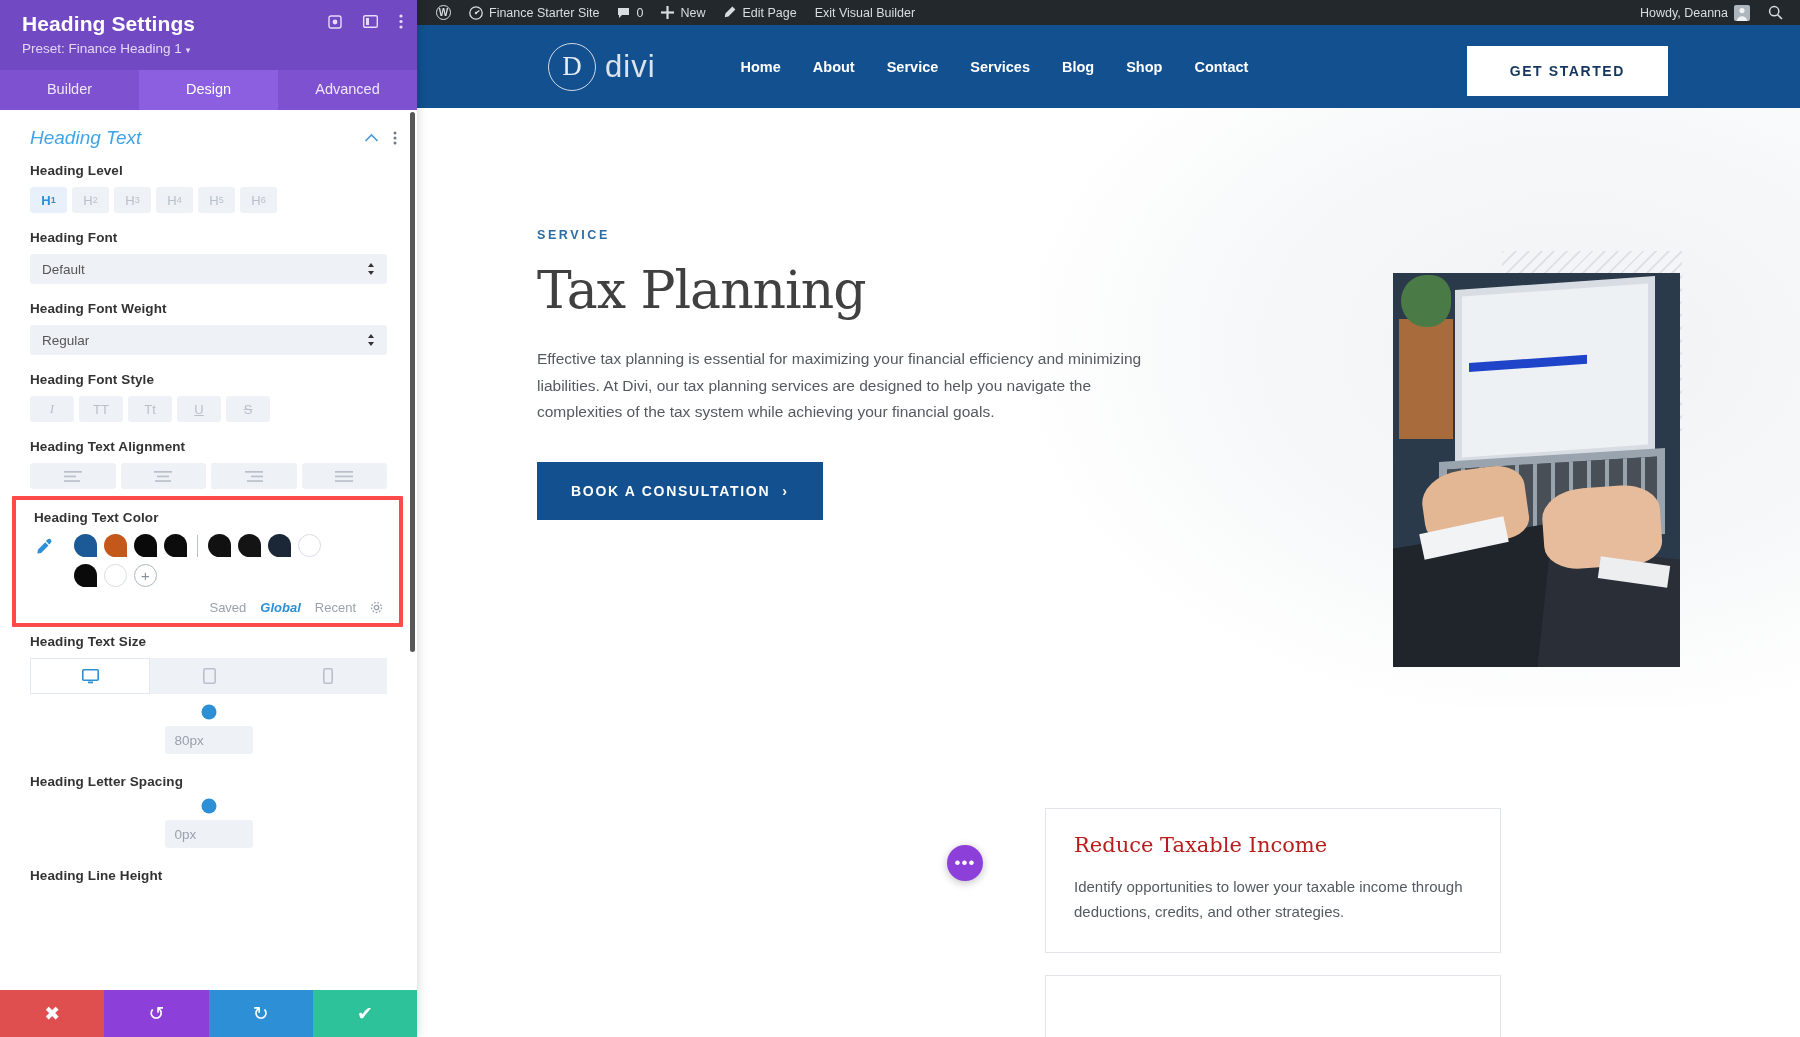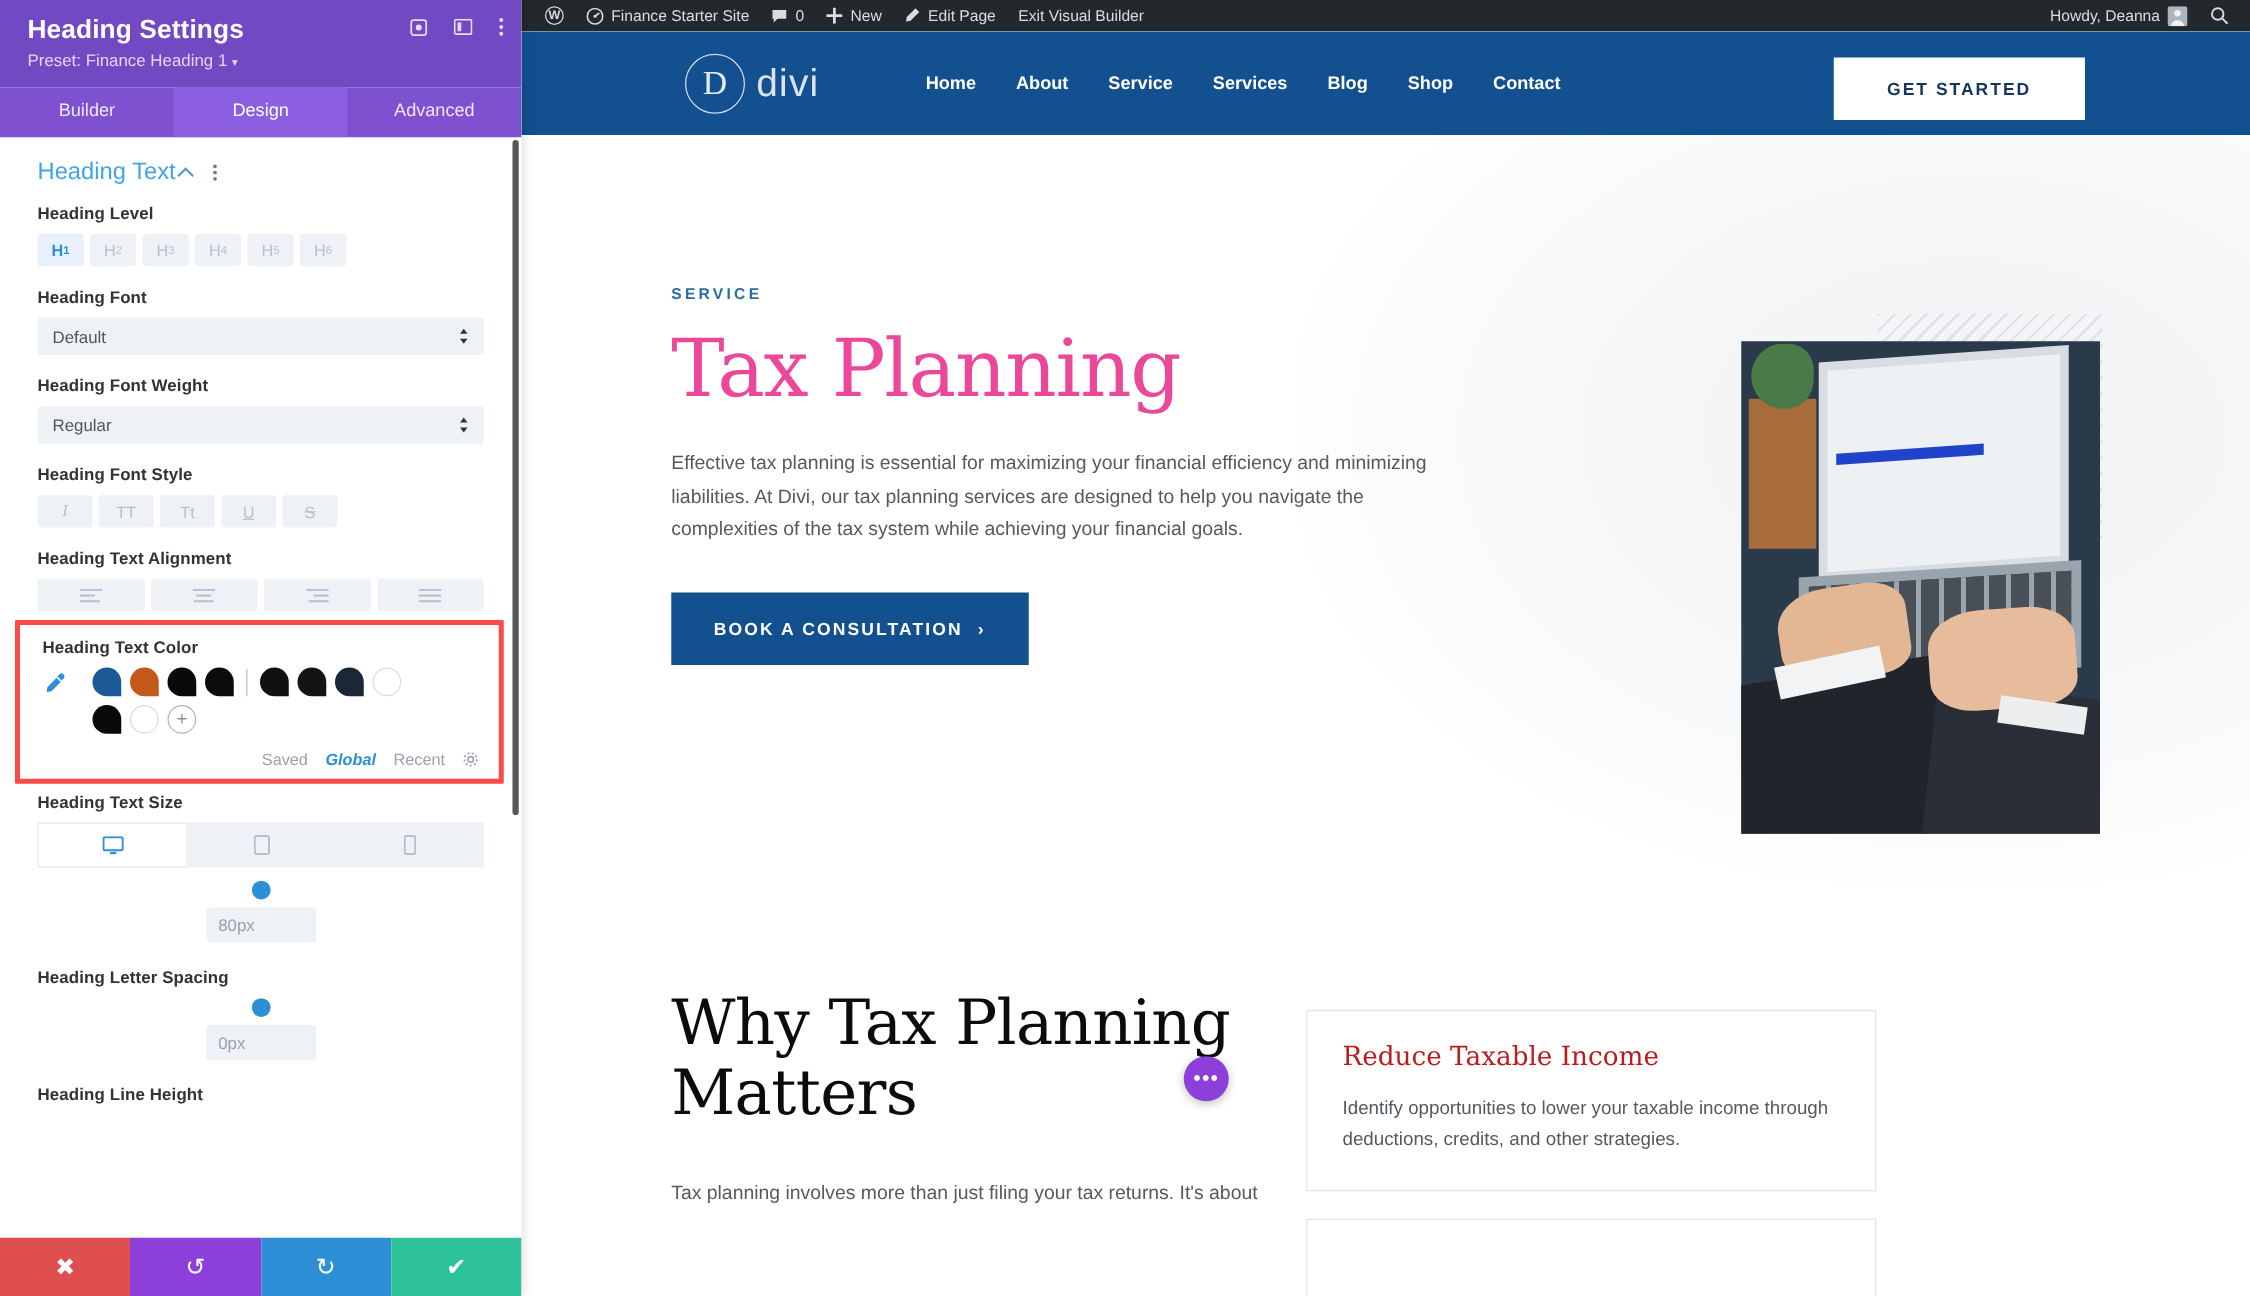--- a/index.html
+++ b/index.html
@@ -47,22 +47,23 @@
 
   .panel-body {
     flex: 1; overflow: hidden; position: relative; background: #fff;
     padding: 0 0 0 0;
   }
   .scroll-track {
     position: absolute; right: 2px; top: 2px; width: 5px; height: 540px;
     background: #3a3a3a; border-radius: 3px; opacity:.85;
   }
   .section-head {
-    display: flex; align-items: center; 
+    display: flex; align-items: center; justify-content: space-between;
     padding: 17px 20px 14px 30px;
+    font-style: italic;
   }
   .section-title { color: #3fa4e8; font-size: 19px; }
   .section-head-icons { display: flex; align-items: center; gap: 14px; color: #5a9fd8; }
 
   .field { padding: 0 30px; margin-bottom: 3px; }
   .field-label {
     font-size: 13.5px; color: #333; font-weight: bold; margin-bottom: 9px; letter-spacing: .1px;
   }
   .seg-group { display: flex; gap: 5px; }
   .seg {
@@ -187,21 +188,21 @@
 
   .hero { position:relative; height: 600px; }
   .hero-bg-grad {
     position:absolute; right:0; top:0; width: 760px; height: 600px;
     background: radial-gradient(ellipse at 70% 40%, #f1f2f4 0%, #f7f8f9 45%, #ffffff 75%);
   }
   .hero-left { position:absolute; left: 120px; top: 120px; width: 640px; }
   .eyebrow { color:#2d6ca3; font-size: 12.5px; font-weight:bold; letter-spacing: 2.6px; }
   .hero-h1 {
     font-family: "DejaVu Serif", serif;
-    font-size: 64px; line-height: 1.0; color:#ec4899; margin-top: 22px;
+    font-size: 52px; line-height: 1.0; color:#404040; margin-top: 22px;
     letter-spacing: -1px; font-weight: normal;
   }
   .hero-p { margin-top: 30px; font-size:15.5px; line-height:1.72; color:#555a60; width: 622px;}
   .hero-btn {
     margin-top: 36px; display:inline-flex; align-items:center; gap:12px;
     background:#12508f; color:#fff; font-size:14px; font-weight:bold;
     letter-spacing: 1.7px; padding: 21px 34px; cursor:pointer;
   }
   .hero-img-wrap { position:absolute; right: 120px; top: 165px; }
   .hatch {
@@ -597,24 +598,20 @@
             <div class="hand-l"></div>
             <div class="hand-r"></div>
             <div class="cuff"></div>
             <div class="cuff2"></div>
           </div>
         </div>
       </div>
     </div>
 
     <div class="sec2">
-      <div class="sec2-left">
-        <h2 class="sec2-h2">Why Tax Planning Matters</h2>
-        <p class="sec2-p">Tax planning involves more than just filing your tax returns. It's about</p>
-      </div>
       <div class="cards">
         <div class="card">
           <div class="card-h">Reduce Taxable Income</div>
           <div class="card-p">Identify opportunities to lower your taxable income through deductions, credits, and other strategies.</div>
         </div>
         <div class="card" style="height:120px"></div>
       </div>
     </div>
 
     <div class="fab">•••</div>

